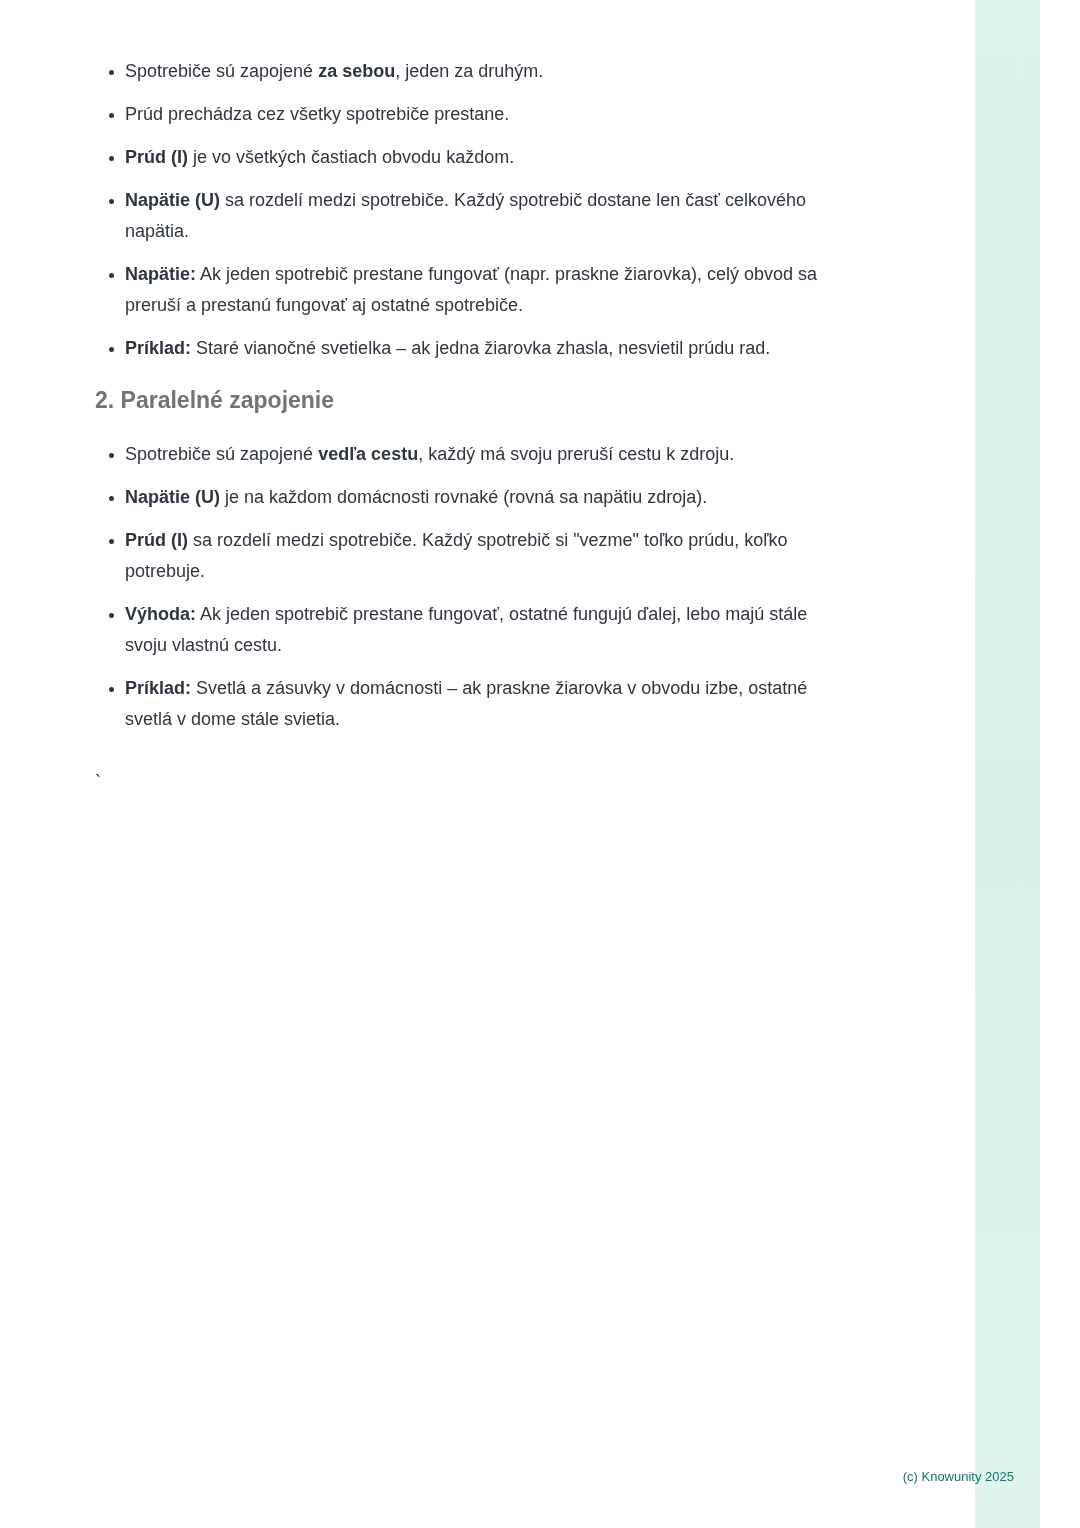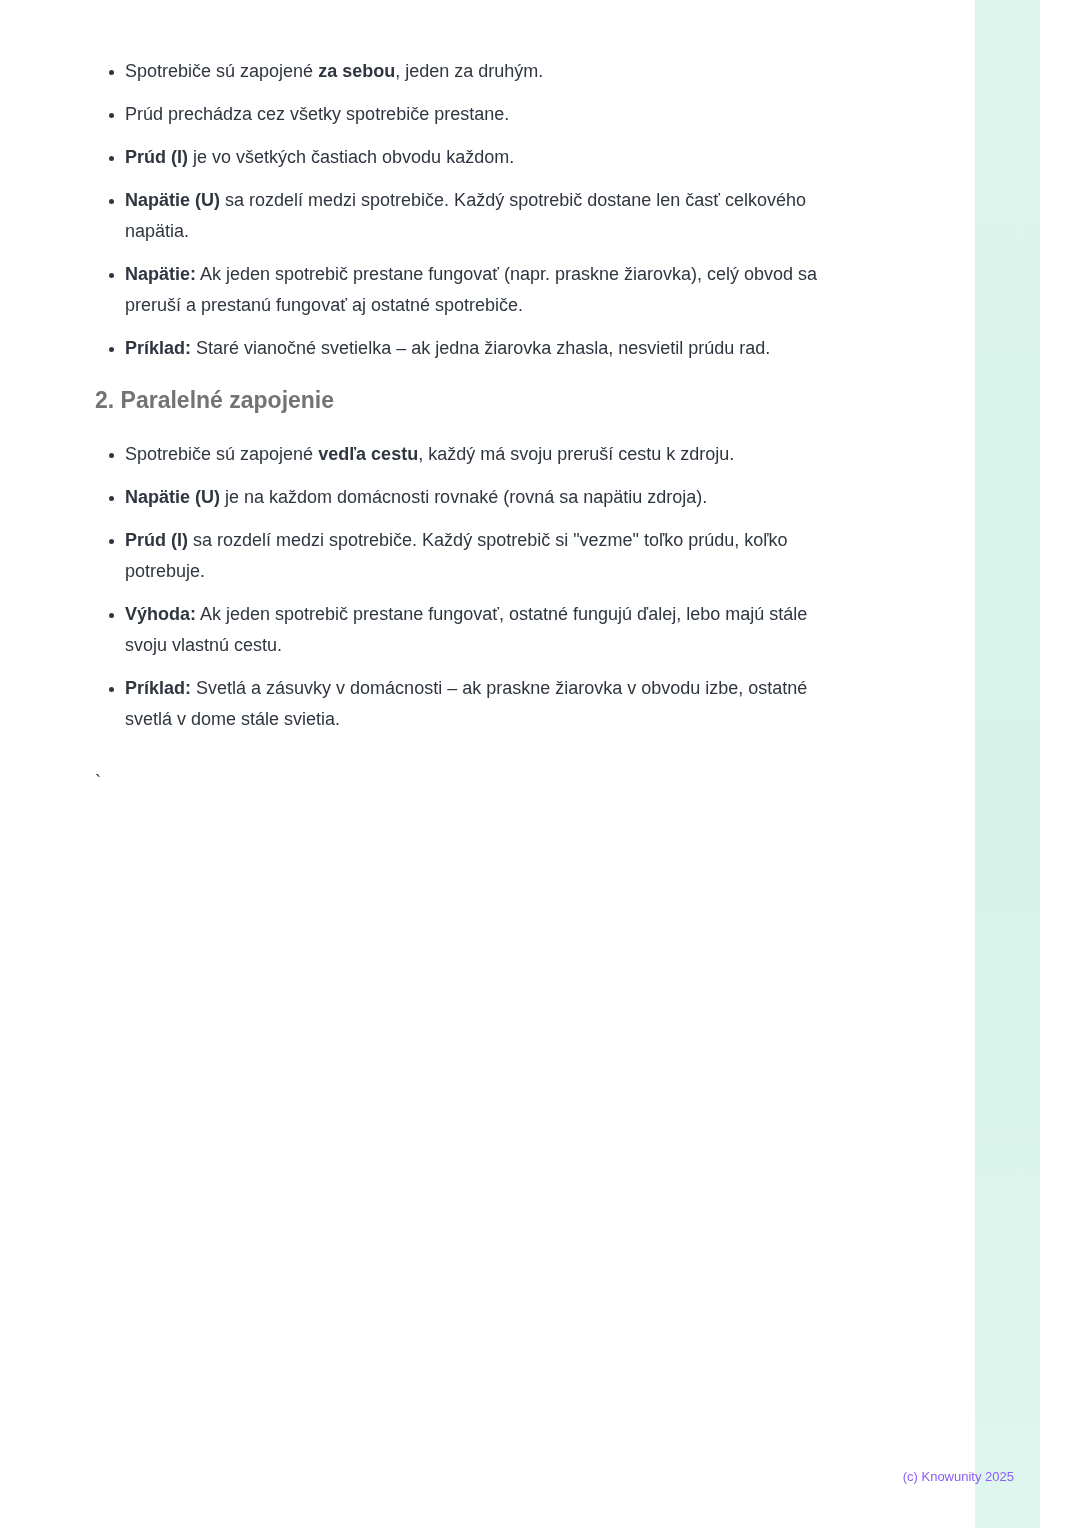--- a/index.html
+++ b/index.html
@@ -60,21 +60,21 @@
     line-height: 31px;
     margin-top: 32px;
     color: #2f3640;
   }
   .footer-copyright {
     position: absolute;
     z-index: 2;
     right: 66px;
     bottom: 44px;
     font-size: 13px;
-    color: #8b5cf6;
+    color: #0f766e;
     margin-top: 36px;
   }
 </style>
 </head>
 <body>
 
 <div class="accent-stripe"></div>
 
 <div class="content">
 

